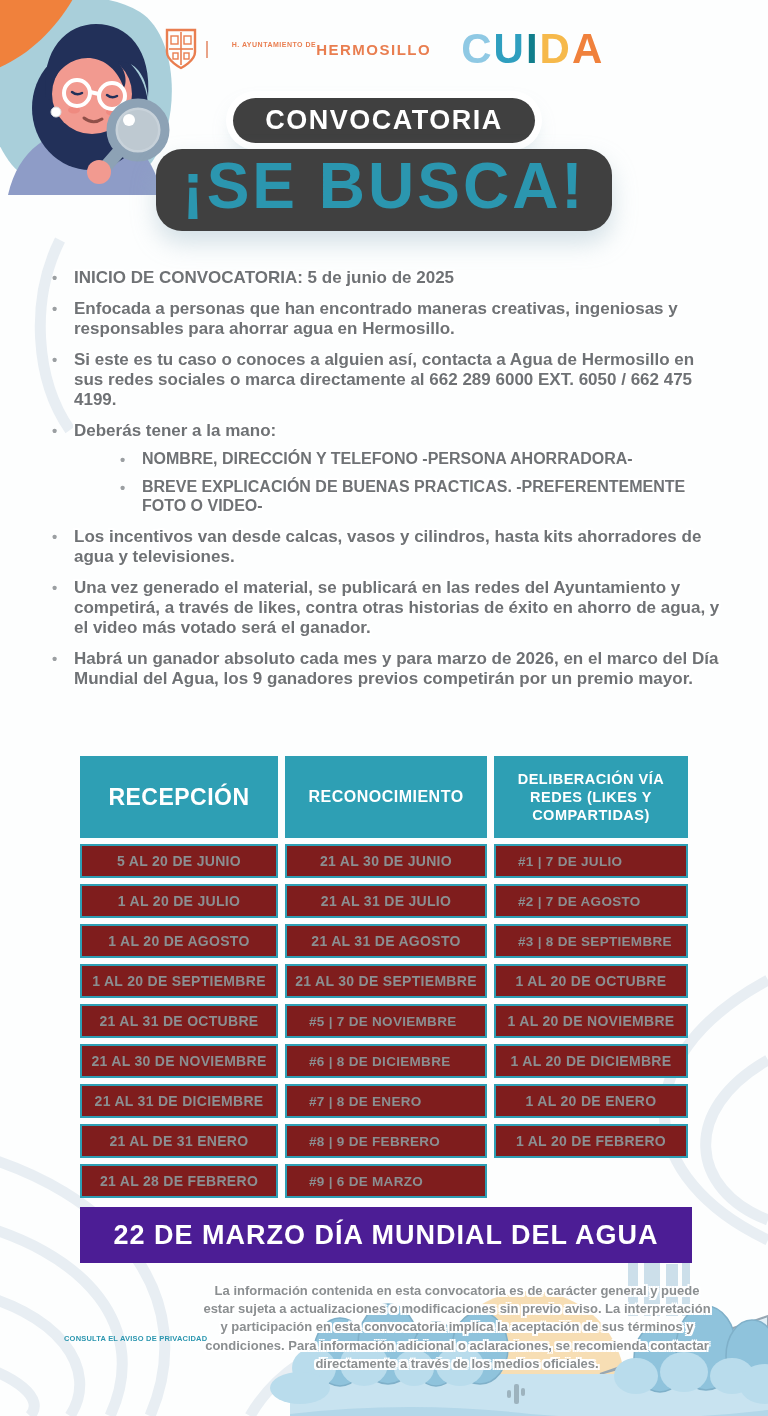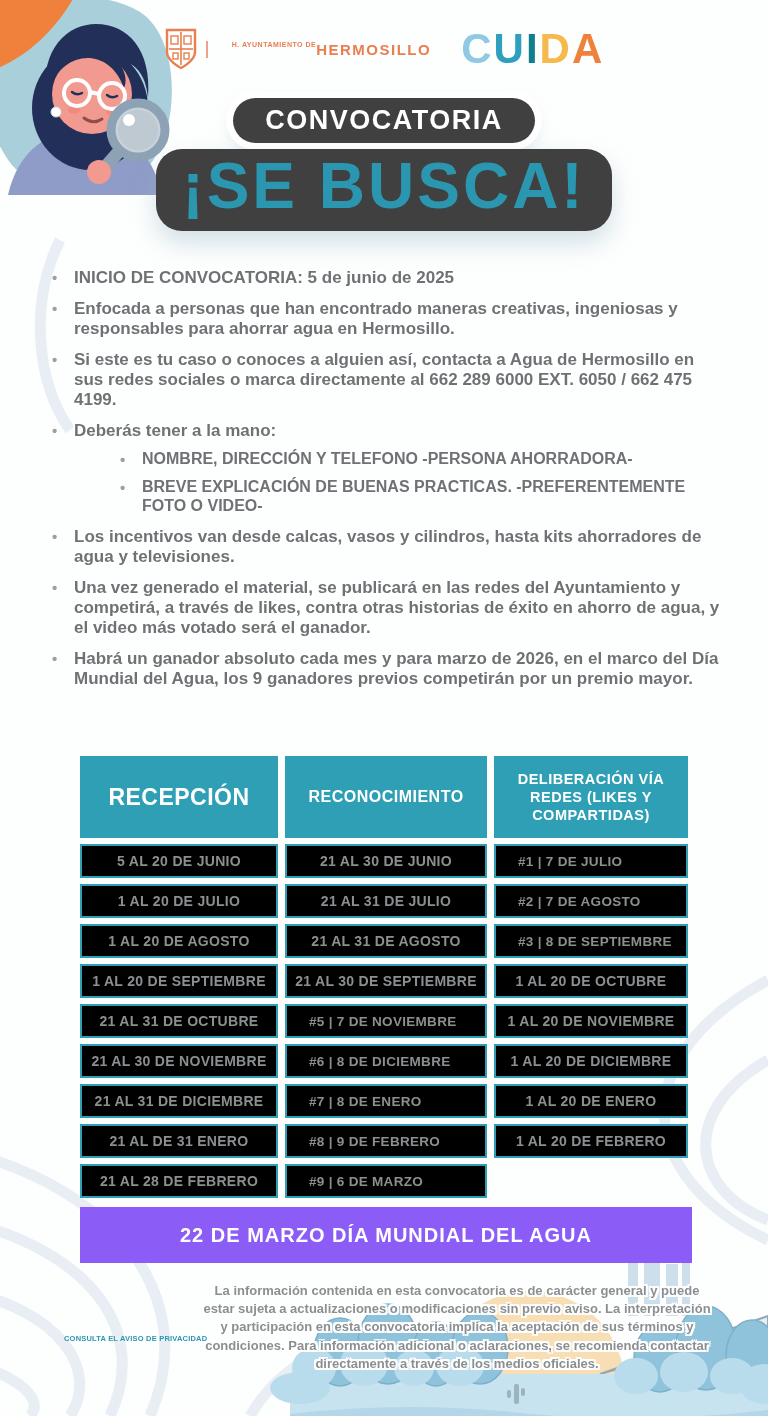--- a/index.html
+++ b/index.html
@@ -45,24 +45,24 @@
   .bullets li::before{content:"•";position:absolute;left:4px;top:1px;color:#9B9FA2;font-size:15px;
     text-shadow:none;}
   .bullets ul ul{margin:9px 0 0 42px;}
   .bullets ul ul li{font-size:16px;margin-bottom:9px;}
   
   .schedule{position:absolute;top:756px;left:80px;width:612px;z-index:2;}
   .grid{display:grid;grid-template-columns:198px 202px 194px;column-gap:7px;row-gap:6px;}
   .th{background:#2E9FB4;color:#fff;font-weight:800;display:flex;align-items:center;
     justify-content:center;text-align:center;height:82px;letter-spacing:.5px;}
   .th-0{font-size:23px;} .th-1{font-size:14.5px;line-height:1.25;padding:0 10px;} .th-2{font-size:16px;}
-  .td{background:#000000;border:2.5px solid #2E9FB4;height:30px;display:flex;align-items:center;
+  .td{background:#7f1d1d;border:2.5px solid #2E9FB4;height:30px;display:flex;align-items:center;
     justify-content:center;font-weight:bold;color:#8B8F91;font-size:14px;letter-spacing:.3px;text-align:right;}
   .td.col3{justify-content:flex-start;padding-left:22px;font-size:13.5px;}
-  .banner{margin-top:9px;background:#8b5cf6;color:#fff;font-weight:800;font-size:20px;
+  .banner{margin-top:9px;background:#4c1d95;color:#fff;font-weight:800;font-size:27px;
     letter-spacing:1px;height:56px;display:flex;align-items:center;justify-content:center;}
   
   .footer{position:absolute;top:1280px;left:64px;width:648px;z-index:4;display:flex;gap:22px;}
   .qr-wrap{width:116px;flex:none;display:flex;flex-direction:row;align-items:center;}
   .qr{width:112px;height:112px;}
   .qr-caption{margin-top:5px;font-size:7.5px;font-weight:bold;color:#2B96AF;letter-spacing:.2px;
     text-align:center;white-space:nowrap;}
   .disclaimer{flex:1;font-size:13px;font-weight:bold;color:#8B8F91;text-align:center;
     line-height:1.4;padding-top:2px;}
   

